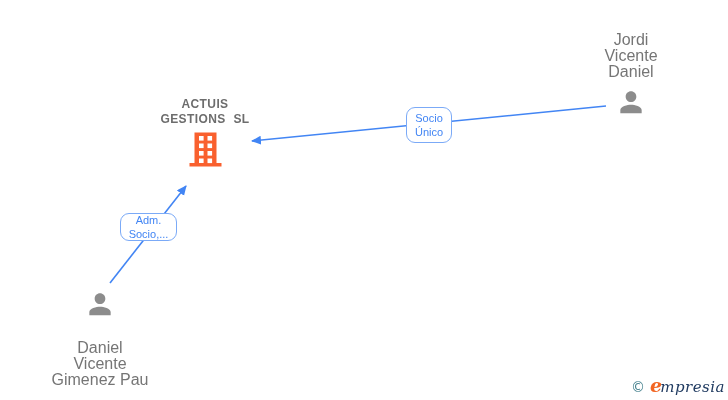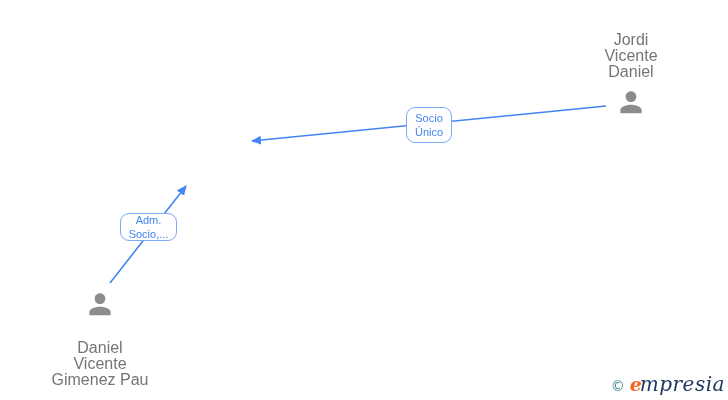--- a/index.html
+++ b/index.html
@@ -61,41 +61,59 @@
     font-size: 14px;
     font-family: "DejaVu Sans", sans-serif;
   }
   .brand .brand-e {
     color: var(--logo-e);
     font-size: 19px; font-style: italic; font-weight: bold;
     line-height: 1;
   }
   .brand .brand-rest {
     color: var(--logo-rest);
-    font-size: 20px; font-style: italic;
+    font-size: 15px; font-style: italic;
     letter-spacing: 0.5px;
     margin-left: -2px;
     margin-top: 37px;
   }
 </style>
 </head>
 <body>
 
 <div class="canvas">
 
   <svg class="edges" width="728" height="400" viewBox="0 0 728 400">
     <defs>
       <marker id="arrow" markerWidth="12" markerHeight="10" refX="9" refY="4.5" orient="auto" markerUnits="userSpaceOnUse">
         <path d="M0,0 L10,4.5 L0,9 Z" class="arrowhead"></path>
       </marker>
     </defs>
     <line x1="606" y1="106" x2="252" y2="141" class="edge-line" marker-end="url(#arrow)"></line>
     <line x1="110" y1="283" x2="186" y2="186" class="edge-line" marker-end="url(#arrow)"></line>
   </svg>
 
+  <div class="node" style="left:119px; top:97px; width:172px;">
+    <div class="company-name">
+      <div>ACTUIS</div>
+      <div>GESTIONS SL</div>
+    </div>
+    <svg class="icon-wrap" width="33" height="37" viewBox="0 0 33 37" style="margin-top:5px;">
+      <rect x="0.5" y="31" width="32" height="3.5" fill="var(--building-orange)"></rect>
+      <rect x="5.5" y="0.5" width="22" height="30.5" fill="var(--building-orange)"></rect>
+      <rect x="10" y="4" width="4.6" height="4.6" fill="var(--window-white)"></rect>
+      <rect x="18.5" y="4" width="4.6" height="4.6" fill="var(--window-white)"></rect>
+      <rect x="10" y="11.5" width="4.6" height="4.6" fill="var(--window-white)"></rect>
+      <rect x="18.5" y="11.5" width="4.6" height="4.6" fill="var(--window-white)"></rect>
+      <rect x="10" y="19" width="4.6" height="4.6" fill="var(--window-white)"></rect>
+      <rect x="18.5" y="19" width="4.6" height="4.6" fill="var(--window-white)"></rect>
+      <rect x="10" y="26.5" width="4.6" height="4.5" fill="var(--window-white)"></rect>
+      <rect x="18.5" y="26.5" width="4.6" height="4.6" fill="var(--window-white)"></rect>
+    </svg>
+  </div>
 
   <div class="node" style="left:576px; top:32px; width:110px;">
     <div class="name-label">
       <div>Jordi</div>
       <div>Vicente</div>
       <div>Daniel</div>
     </div>
     <svg class="person-icon" width="34" height="32" viewBox="0 0 24 24" style="margin-top:6px;">
       <path fill="currentColor" style="color:var(--person-gray)" d="M12 12c2.21 0 4-1.79 4-4s-1.79-4-4-4-4 1.79-4 4 1.79 4 4 4zm0 2c-2.67 0-8 1.34-8 4v2.5h16V18c0-2.66-5.33-4-8-4z"></path>
     </svg>

